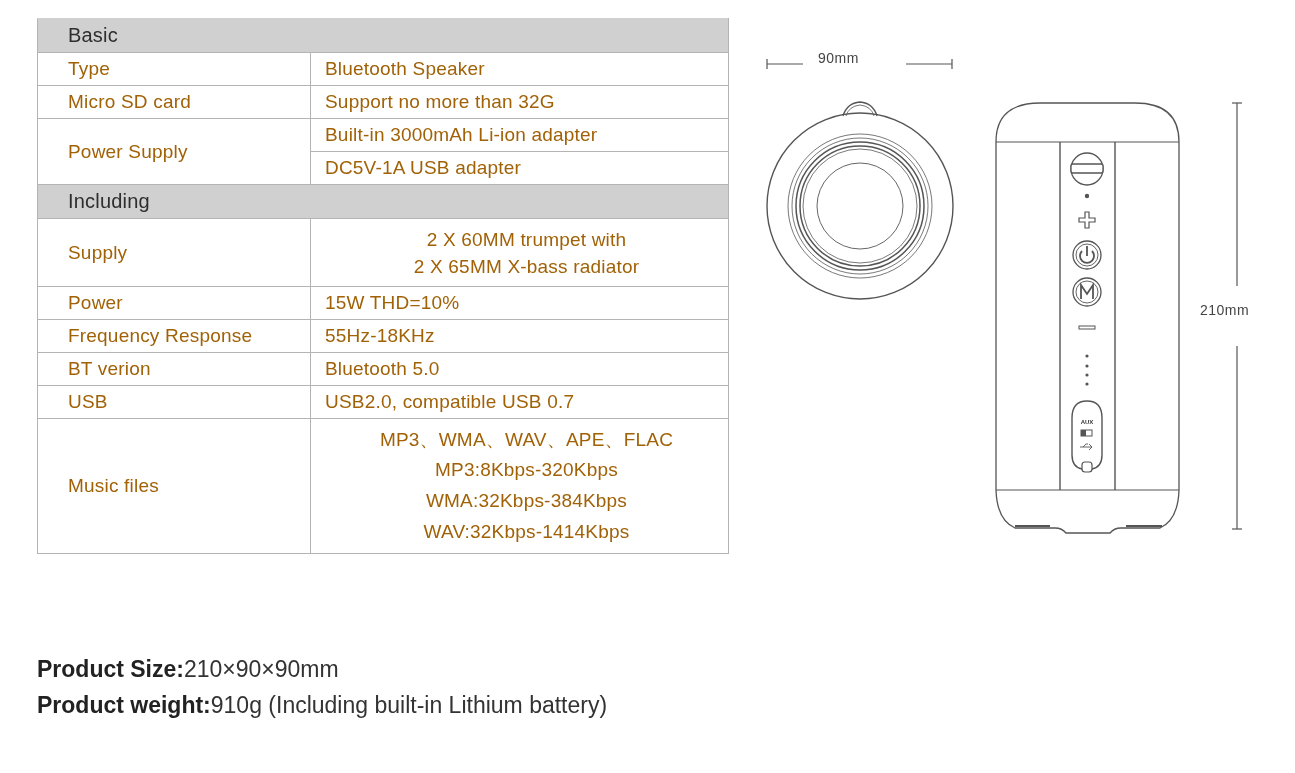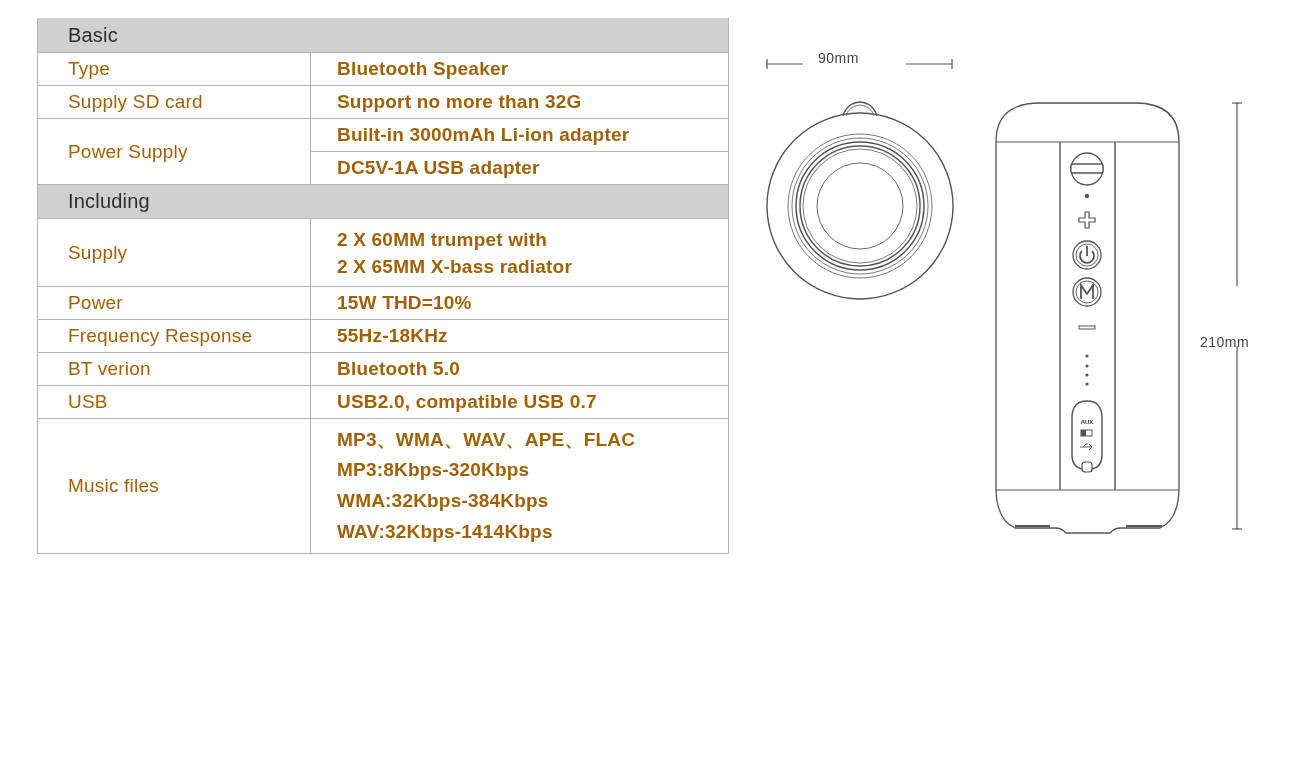--- a/index.html
+++ b/index.html
@@ -8,25 +8,25 @@
 
   .spec-table { position: absolute; left: 37px; top: 18px; width: 691px;
                 border-collapse: collapse; table-layout: fixed; }
   .spec-table td { border: 1.5px solid #b4b4b4; padding: 0; font-size: 19px;
                    color: #a16207; letter-spacing: 0.2px; vertical-align: middle; }
   .spec-table col.c1 { width: 273px; }
   .spec-table col.c2 { width: 418px; }
   .spec-table td.section { background: #d0d0d0; font-size: 20px; color: #2e2e2e;
                            padding-left: 30px; height: 33px; border-color: #d0d0d0 #b4b4b4 #b4b4b4 #b4b4b4; margin-left: 31px; }
   .spec-table td.label { padding-left: 30px; }
-  .spec-table td.value { padding-left: 26px; font-weight: bold; }
+  .spec-table td.value { padding-left: 14px; }
   .h34 { height: 32px; }
   .h67 { height: 67px; }
   .h136 { height: 134px; }
-  .value .line { display: block; line-height: 27px; }
+  .value .line { display: block; line-height: 27px; text-align: center; }
   .value.music .line { line-height: 31px; }
   .value.music .line:first-child { line-height: 28px; }
 
   .bottom-info { position: absolute; left: 37px; top: 651px; font-size: 23px; color: #222; }
   .bottom-info .row { display: block; height: 36px; line-height: 36px; }
   .bottom-info .k { font-weight: bold; }
   .bottom-info .v { font-weight: normal; color: #333; }
 
   .dim-label { position: absolute; font-size: 14px; color: #444; letter-spacing: 0.5px; }
   svg { position: absolute; left: 0; top: 0; }
@@ -41,21 +41,21 @@
     </colgroup>
   <tbody>
     <tr>
       <td colspan="2" class="section">Basic</td>
     </tr>
     <tr class="h34">
       <td class="label h34">Type</td>
       <td class="value">Bluetooth Speaker</td>
     </tr>
     <tr>
-      <td class="label h34">Supply SD card</td>
+      <td class="label h34">Micro SD card</td>
       <td class="value">Support no more than 32G</td>
     </tr>
     <tr>
       <td class="label" rowspan="2">Power Supply</td>
       <td class="value h34">Built-in 3000mAh Li-ion adapter</td>
     </tr>
     <tr>
       <td class="value h34">DC5V-1A USB adapter</td>
     </tr>
 
@@ -91,21 +91,21 @@
         <span class="line">MP3、WMA、WAV、APE、FLAC</span>
         <span class="line">MP3:8Kbps-320Kbps</span>
         <span class="line">WMA:32Kbps-384Kbps</span>
         <span class="line">WAV:32Kbps-1414Kbps</span>
       </td>
     </tr>
   </tbody>
 </table>
 
 <div class="dim-label" style="left:818px; top:50px;">90mm</div>
-<div class="dim-label" style="left:1200px; top:302px;margin-top:32px;">210mm</div>
+<div class="dim-label" style="left:1200px; top:302px;">210mm</div>
 
 <svg width="1295" height="773" viewBox="0 0 1295 773">
   <g stroke="#555" fill="none" stroke-width="1.2">
 
     <g>
       <line x1="767" y1="64" x2="803" y2="64"></line>
       <line x1="767" y1="59" x2="767" y2="69"></line>
       <line x1="906" y1="64" x2="952" y2="64"></line>
       <line x1="952" y1="59" x2="952" y2="69"></line>
     </g>
@@ -176,13 +176,15 @@
       <line x1="1237" y1="103" x2="1237" y2="286"></line>
       <line x1="1232" y1="103" x2="1242" y2="103"></line>
       <line x1="1237" y1="346" x2="1237" y2="529"></line>
       <line x1="1232" y1="529" x2="1242" y2="529"></line>
     </g>
   </g>
   <text x="1087" y="424" font-size="6" font-weight="bold" fill="#333" text-anchor="middle" font-family="Liberation Sans, sans-serif">AUX</text>
 </svg>
 
 <div class="bottom-info">
+  <span class="row"><span class="k">Product Size:</span><span class="v">210×90×90mm</span></span>
+  <span class="row"><span class="k">Product weight:</span><span class="v">910g (Including built-in Lithium battery)</span></span>
 </div>
 
 </body></html>

